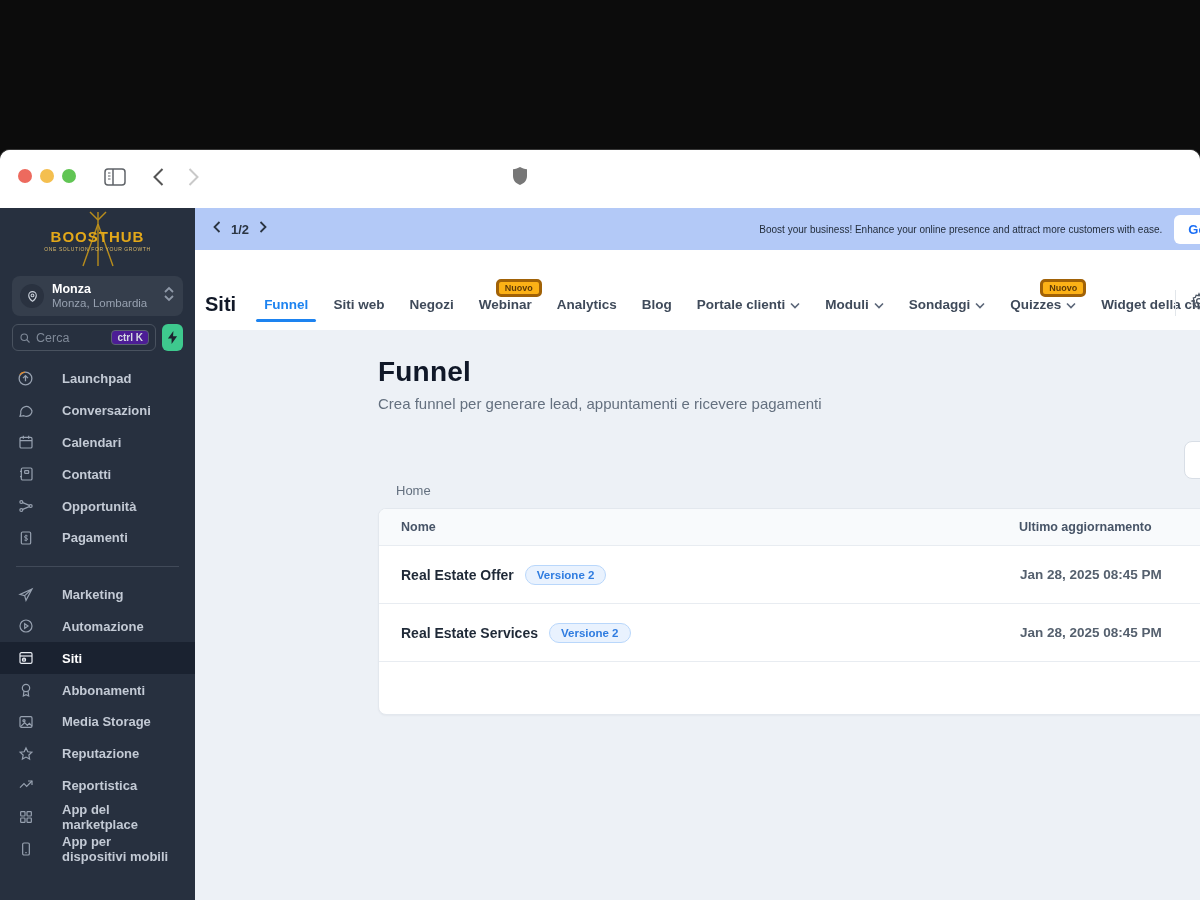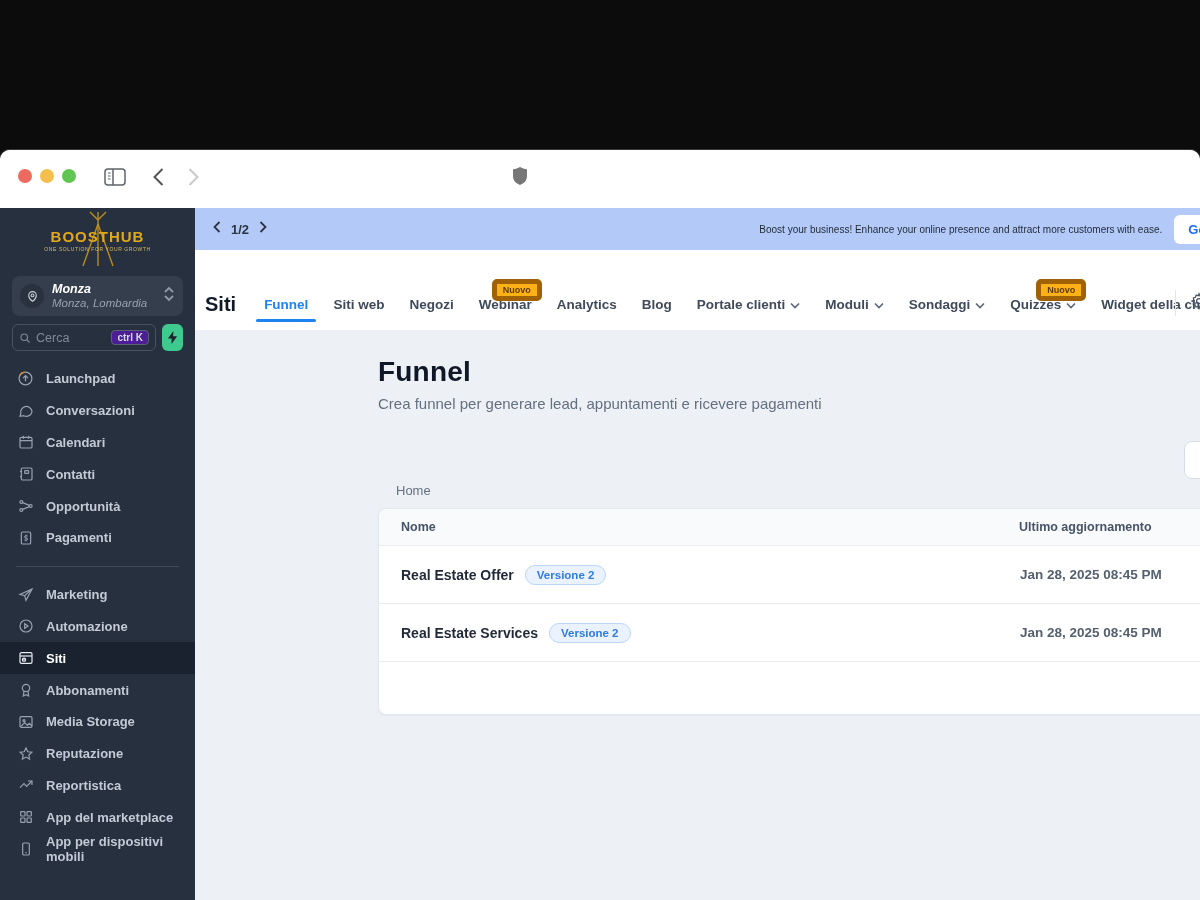--- a/index.html
+++ b/index.html
@@ -28,36 +28,36 @@
   .sidebar { width:195px; flex:none; background:#27303f; color:#c3cad5; position:relative; overflow:hidden; }
   .logo { height:64px; display:flex; flex-direction:column; align-items:center; justify-content:center; position:relative; }
   .logo svg.ornament { position:absolute; top:2px; left:50%; transform:translateX(-50%); }
   .logo-title { font-size:15px; font-weight:800; letter-spacing:1px; color:#e3a819; position:relative; }
   .logo-tag { font-size:5px; letter-spacing:0.6px; color:#d9b96a; position:relative; margin-top:1px; }
 
   .loc-card { margin:4px 12px 0 12px; height:40px; background:#353e4c; border-radius:8px;
               display:flex; align-items:center; padding:0 8px; gap:8px; }
   .loc-avatar { width:24px; height:24px; border-radius:50%; background:#2a3240; color:#c9d0da;
                 display:flex; align-items:center; justify-content:center; flex:none; }
-  .loc-text { flex:1; min-width:0; line-height:1.15;font-style:italic; }
+  .loc-text { flex:1; min-width:0; line-height:1.15; }
   .loc-name { font-size:12.5px; font-weight:700; color:#fff; }
   .loc-sub  { font-size:11.5px; color:#97a1b0; white-space:nowrap; }
   .loc-chev { color:#8f99a8; flex:none; }
 
   .search-row { margin:8px 12px 0 12px; display:flex; gap:6px; }
   .search-box { flex:1; height:27px; border:1px solid #49525f; border-radius:6px;
                 display:flex; align-items:center; padding:0 6px; gap:5px; color:#7f8998; }
   .search-box .ph { font-size:12.5px; color:#7f8998; flex:1; }
   .kbd { font-size:10px; color:#d5dae2; background:#4c1d95; border:1px solid #5a6370;
          border-radius:4px; padding:1px 5px; font-weight:600; }
   .bolt-btn { width:21px; height:27px; background:#3ec98e; border-radius:6px;
               display:flex; align-items:center; justify-content:center; color:#1d2430; }
 
   .nav { margin-top:12px; }
-  .nav-item { height:31.8px; display:flex; align-items:center; gap:12px; padding:0 17px;
+  .nav-item { height:31.8px; display:flex; align-items:center; gap:28px; padding:0 17px;
               font-size:13px; font-weight:600; color:#c3cad5; cursor:pointer; }
   .nav-item .ico { width:17px; height:17px; color:#97a1b0; flex:none; display:flex; align-items:center; justify-content:center; }
   .nav-item.active { background:#1a2230; color:#fff; }
   .nav-item.active .ico { color:#e8ecf2; }
   .nav-div { border-top:1px solid #414a59; margin:12px 16px; }
 
   
   .main { flex:1; position:relative; background:#edf1f6; overflow:hidden; }
 
   .banner { height:42px; background:#b3c9f7; display:flex; align-items:center; padding:0 0 0 16px; }
@@ -71,21 +71,21 @@
   .tabs-row { position:absolute; left:10px; right:0; bottom:0; height:52px;
               display:flex; align-items:center; }
   .tb-title { font-size:20px; font-weight:700; color:#111827; margin-right:28px; }
   .tabs { display:flex; align-items:center; gap:25px; }
   .tab { position:relative; font-size:13.5px; font-weight:600; color:#3f4a5a;
          display:flex; align-items:center; gap:5px; white-space:nowrap; cursor:pointer; }
   .tab .chev { color:#5b6678; }
   .tab.active { color:#1d83f0; }
   .tab.active::after { content:""; position:absolute; left:-8px; right:-8px; bottom:-10px;
                        height:3px; background:#1d83f0; border-radius:2px; }
-  .nuovo { position:absolute; top:-18px; right:-10px; background:#fcb116; border:5px solid #a16207;
+  .nuovo { position:absolute; top:-18px; right:-10px; background:#fcb116; border:3px solid #a16207;
            color:#5f3a08; font-size:9px; font-weight:700; border-radius:5px; padding:1px 6px; }
   .tab-right { position:absolute; right:-8px; bottom:14px; display:flex; align-items:center; gap:14px; color:#4b5563; }
   .tab-right .vdiv { width:1px; height:26px; background:#e2e6ea; }
 
   .content { position:absolute; top:122px; left:0; right:0; bottom:0; background:#edf1f6; }
   .page-head { padding:26px 0 0 183px; }
   .page-title { font-size:28px; font-weight:700; color:#101828; letter-spacing:0.2px; }
   .page-sub { margin-top:7px; font-size:15px; color:#64707f; }
 
   .float-pill { position:absolute; top:111px; right:-14px; width:30px; height:38px;

